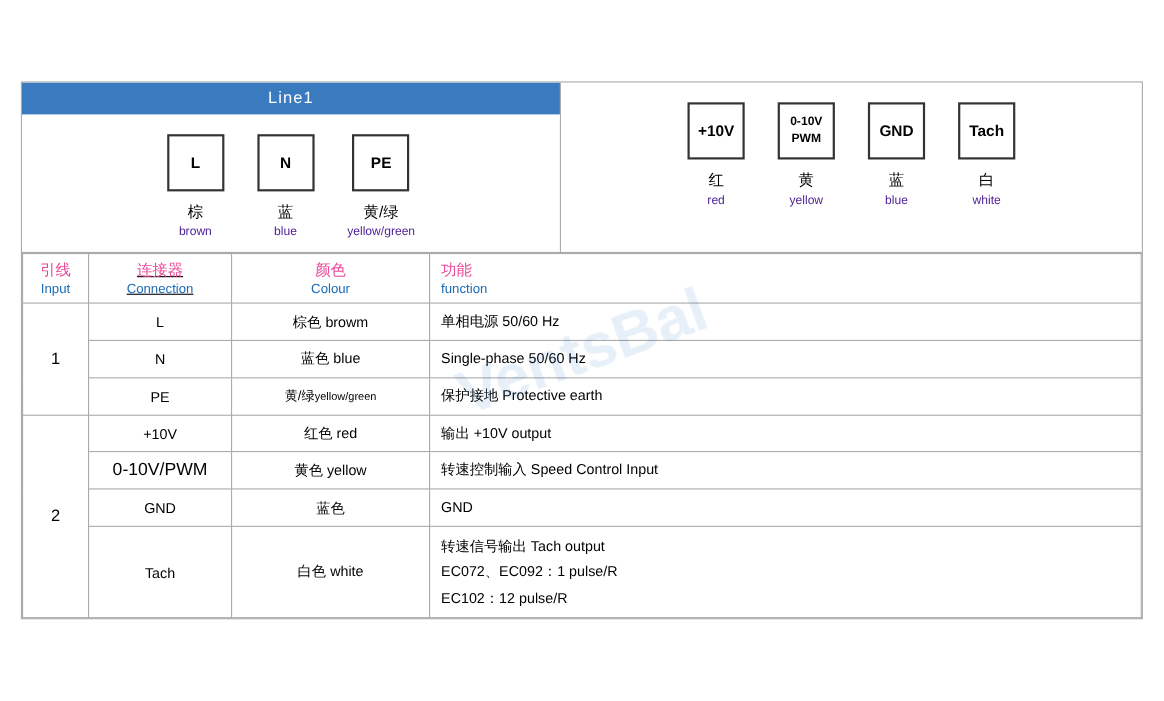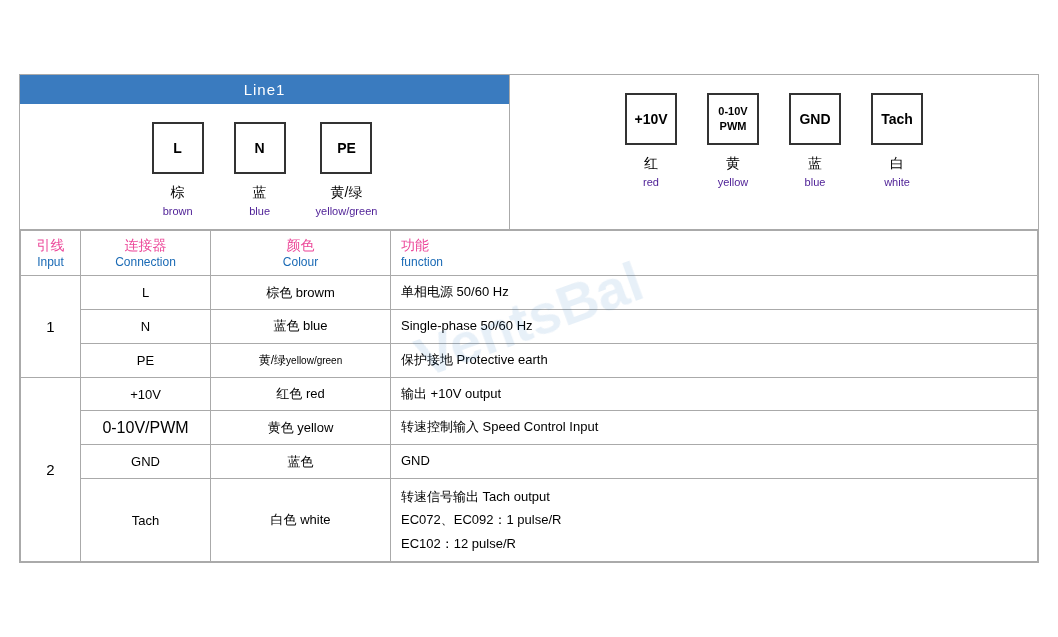--- a/index.html
+++ b/index.html
@@ -94,20 +94,21 @@
     .data-table thead tr th {
       background: #fff;
       font-weight: normal;
     }
     .th-line {
       width: 60px;
     }
     .th-conn {
       width: 130px;
       text-align: center;
+      text-decoration: underline;
     }
     .th-colour {
       width: 180px;
       text-align: center;
       margin-top: 43px;
     }
     .th-func {
       text-align: left;
     }
     .header-cn {

